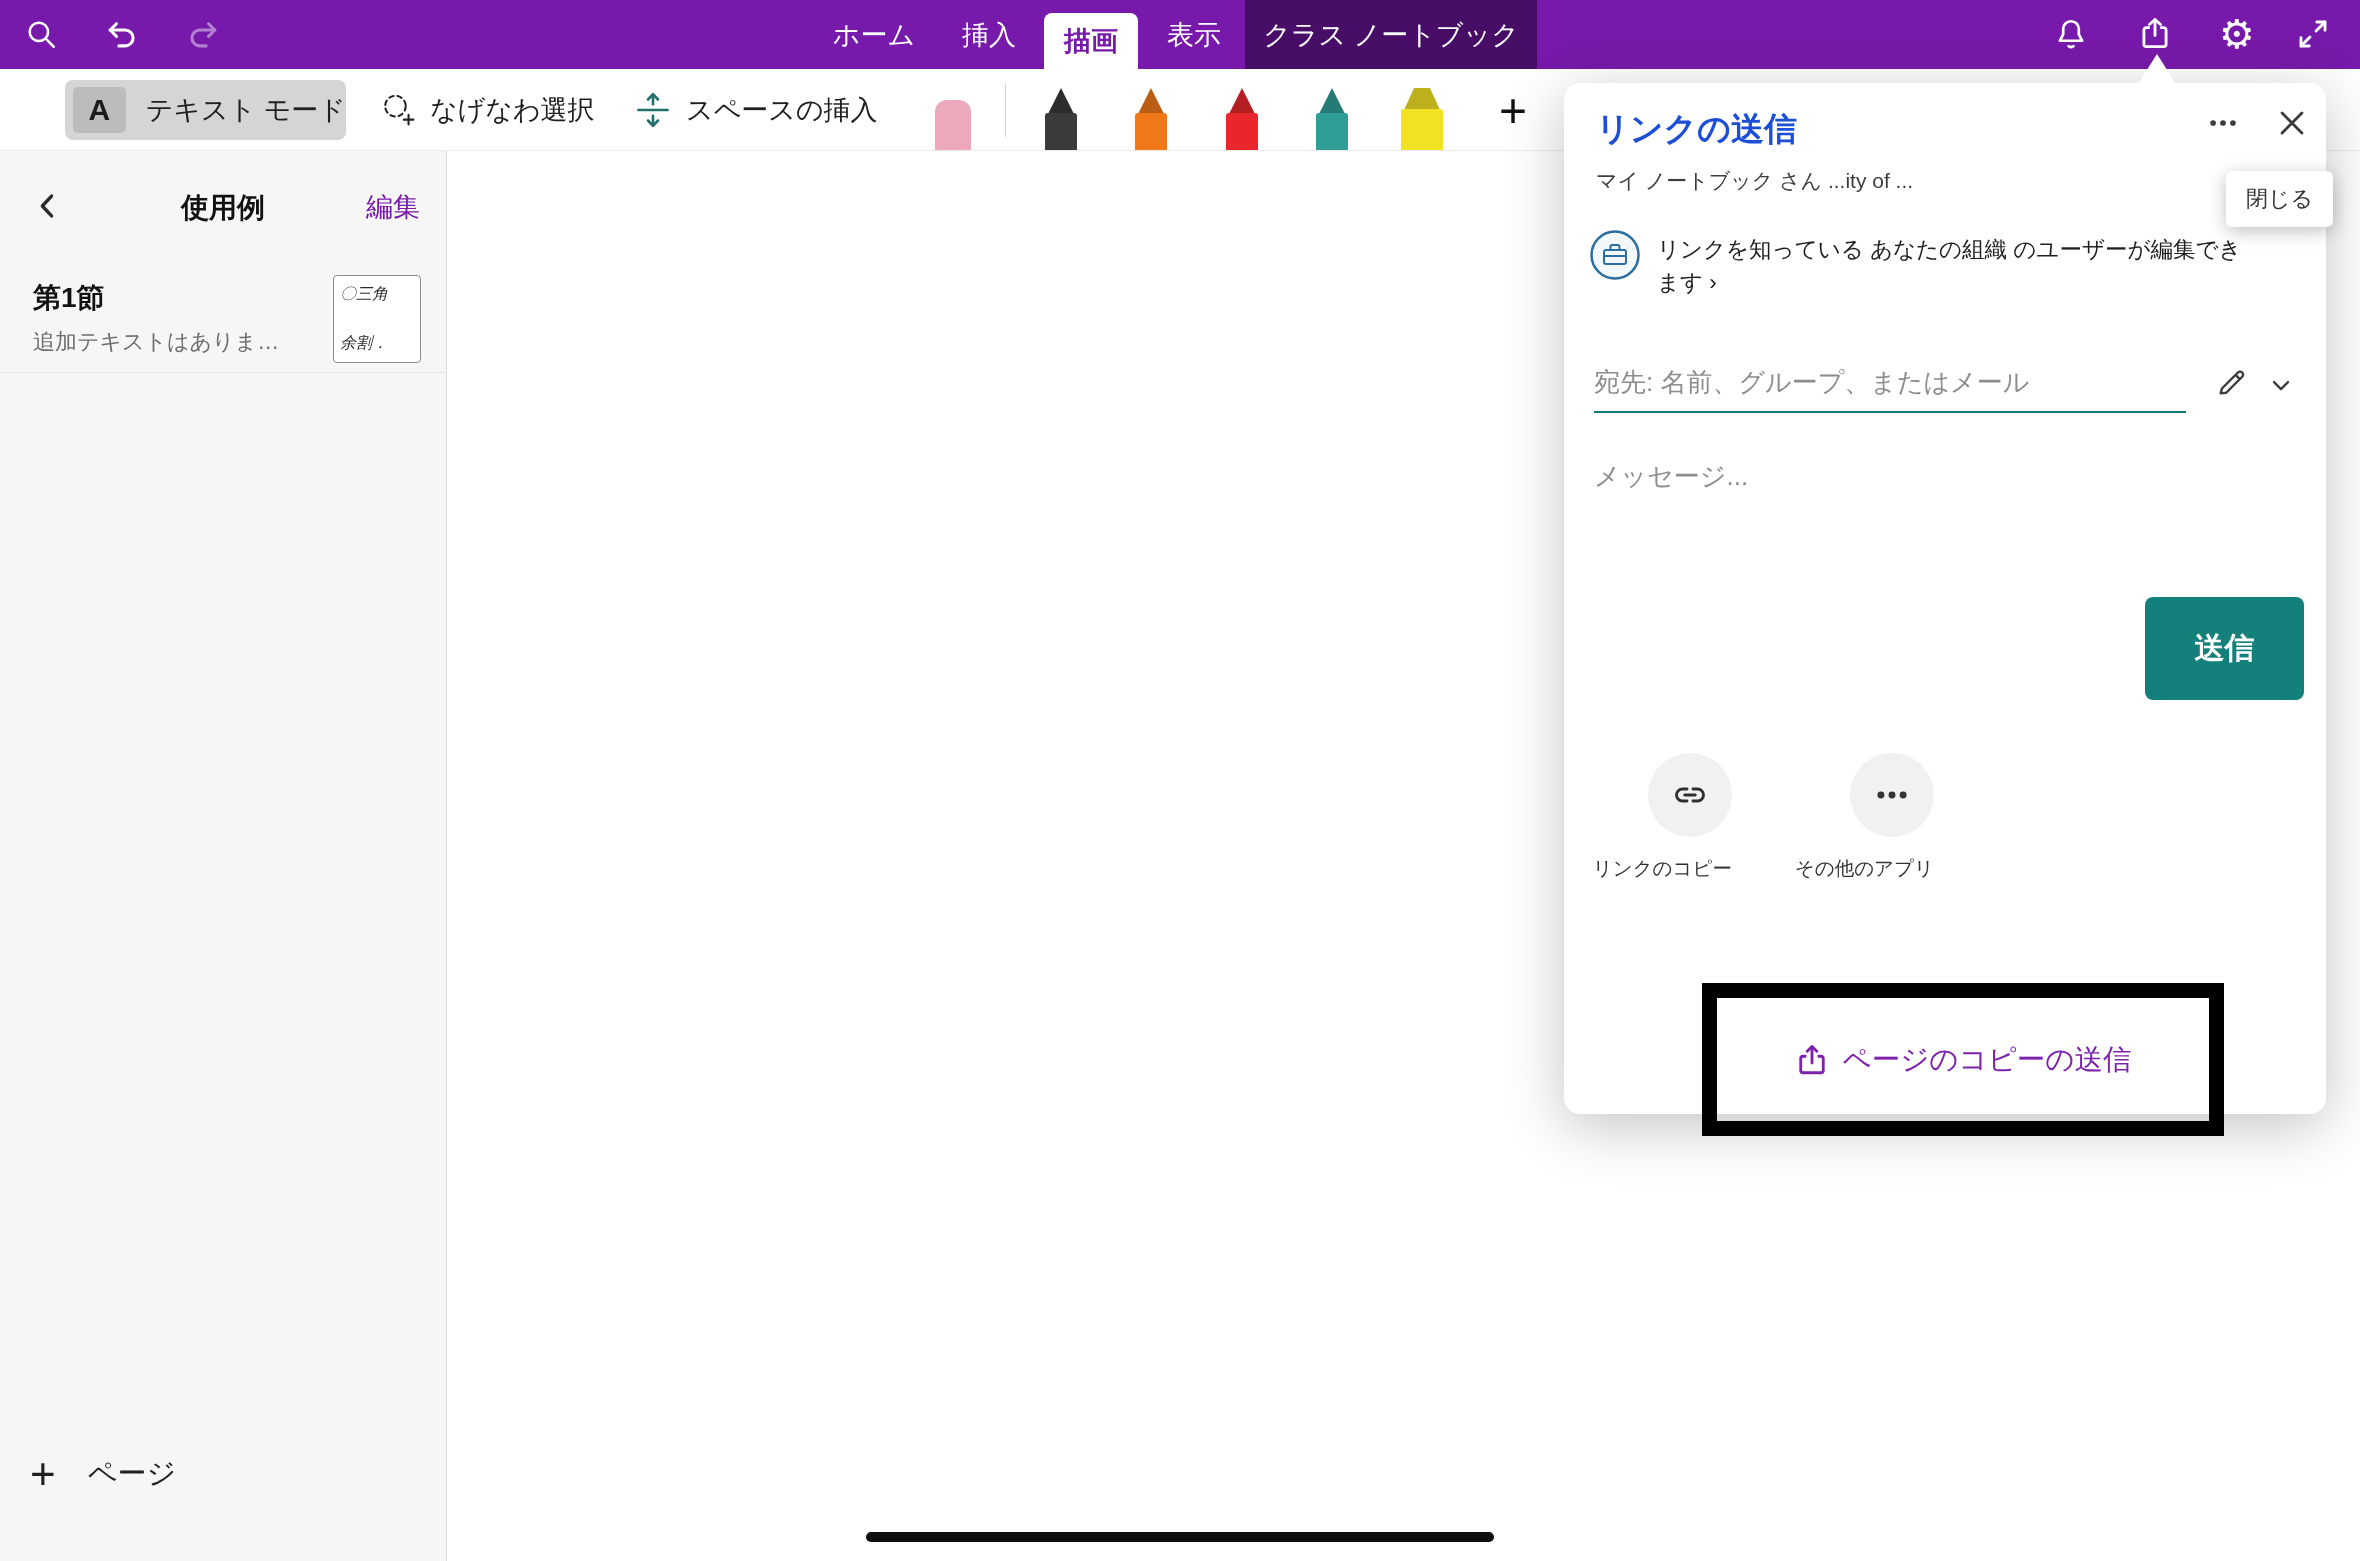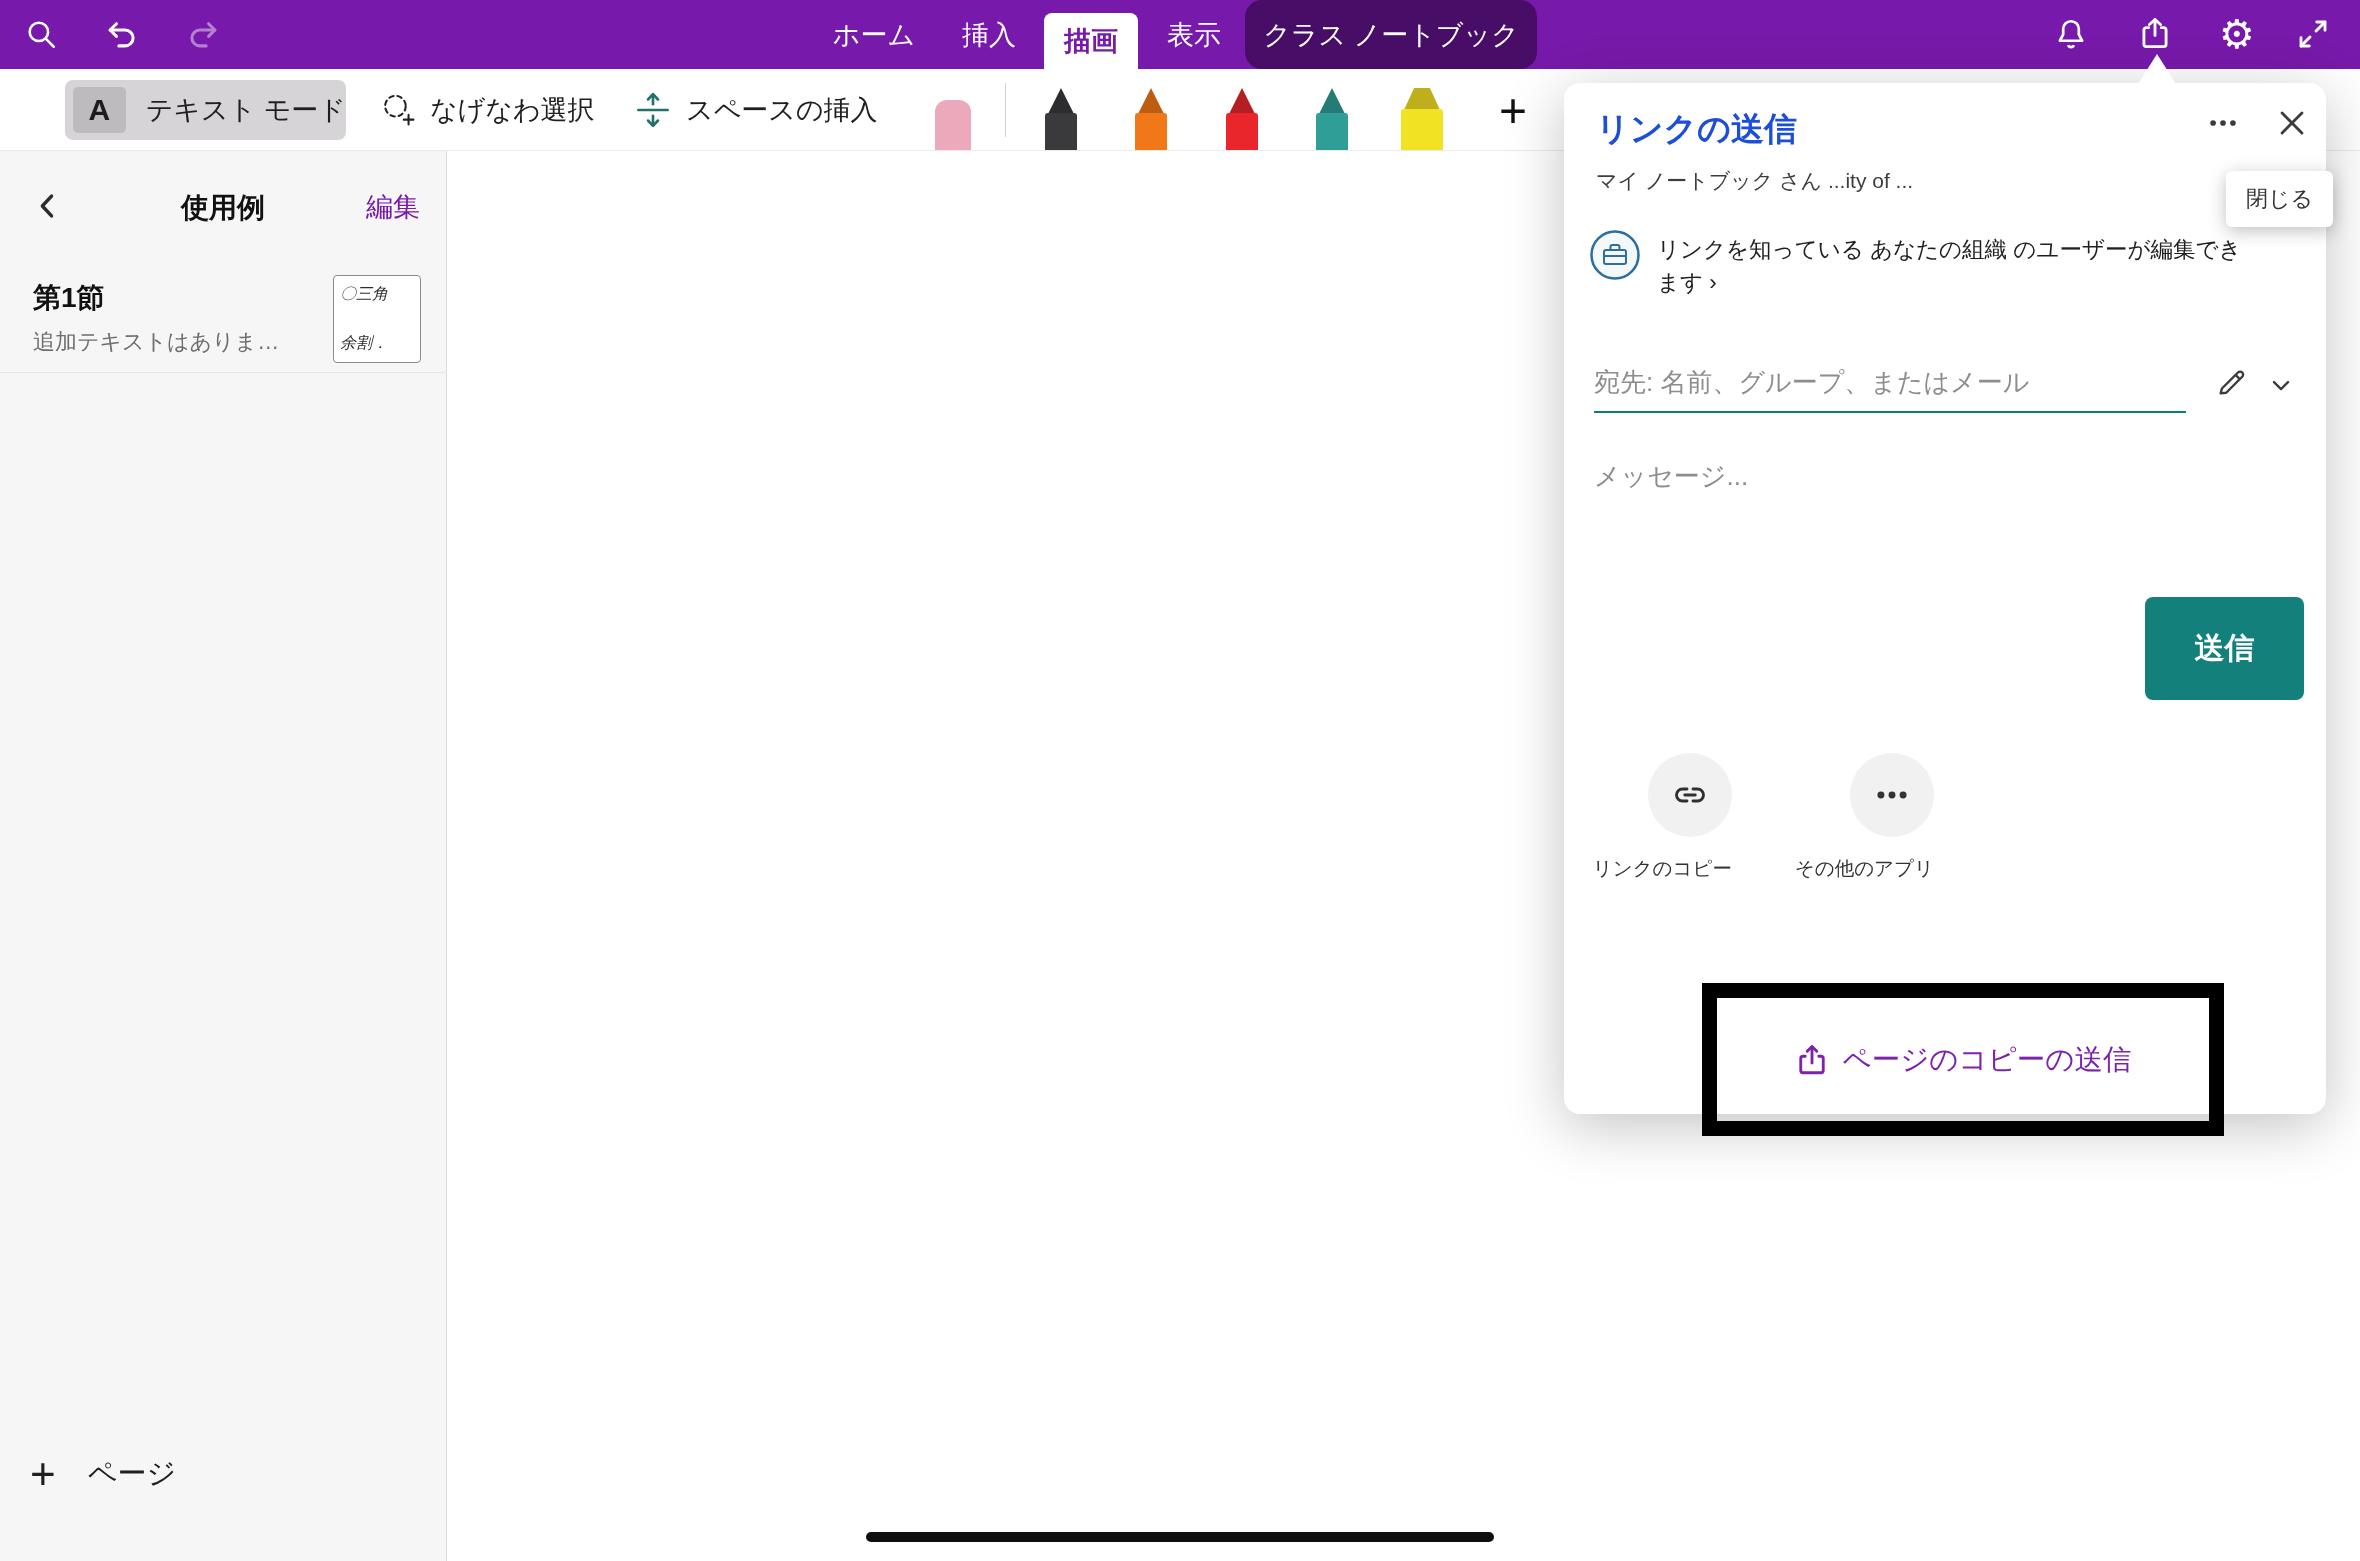--- a/index.html
+++ b/index.html
@@ -26,21 +26,21 @@
   .gear-glyph { font-size: 40px; color: #fff; line-height: 44px; }
   .ribbon-tab {
     position: absolute; top: 0; height: 69px; transform: translateX(-50%);
     background: transparent; border: none; color: #fff; font-size: 27px; padding: 0 16px;
     white-space: nowrap;
   }
   .ribbon-tab.selected {
     top: 13px; height: 56px; background: #fff; color: #7719AA; font-weight: 700;
     border-radius: 8px 8px 0 0; padding: 7px 20px;
   }
-  .ribbon-tab.dark { background: #480D66; width: 292px; padding: 9px; border-radius: 17px; }
+  .ribbon-tab.dark { background: #480D66; width: 292px; padding: 9px; }
   .callout {
     position: absolute; left: 2138px; top: 54px; width: 0; height: 0;
     border-left: 19px solid transparent; border-right: 19px solid transparent;
     border-bottom: 30px solid #ffffff; z-index: 55;
   }
 
   
   .toolbar {
     position: absolute; left: 0; top: 69px; width: 2360px; height: 82px;
     background: #fff; border-bottom: 1px solid #ECEBEC; z-index: 10;

